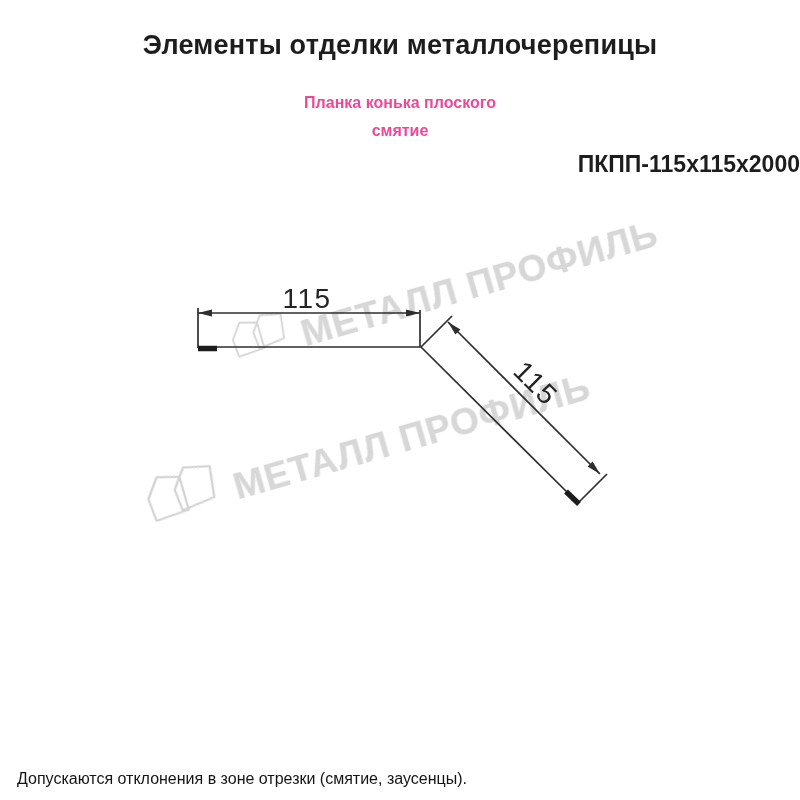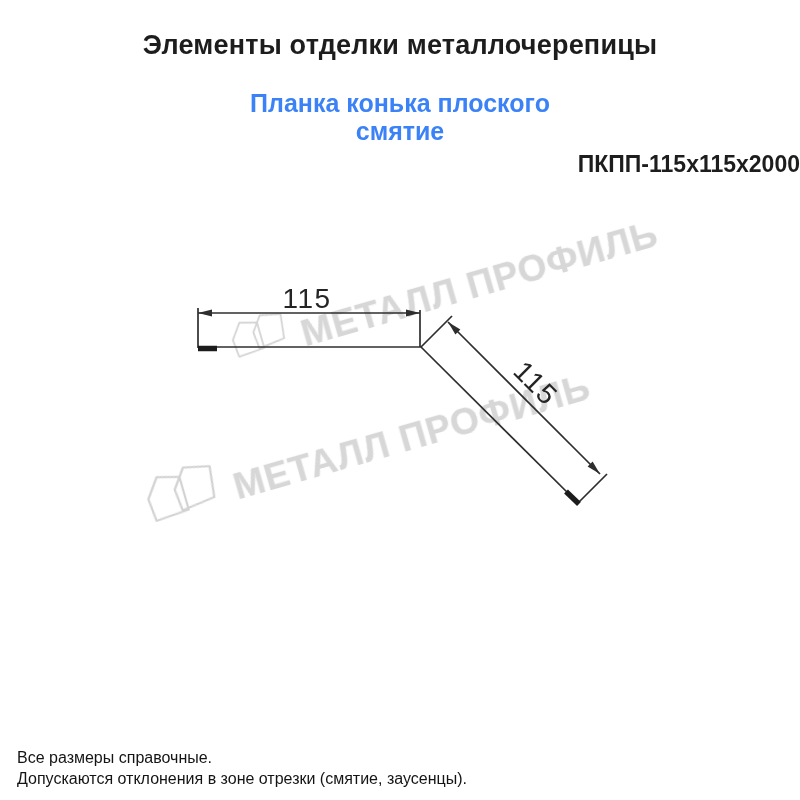--- a/index.html
+++ b/index.html
@@ -3,21 +3,21 @@
 <meta charset="utf-8">
 <style>
   html,body{margin:0;padding:0;background:#fff;}
   #page{position:relative;width:800px;height:800px;background:#fff;overflow:hidden;
         font-family:"Liberation Sans","DejaVu Sans",sans-serif;color:#1d1d1d;}
 
   
   .title{position:absolute;left:0;right:0;top:30px;text-align:center;
          font-size:27px;font-weight:bold;letter-spacing:.2px;color:#1d1d1d;}
   .product-name{position:absolute;left:0;right:0;top:89px;text-align:center;
-         font-size:25px;line-height:28px;font-weight:bold;color:#3b82f6;}
+         font-size:16px;line-height:28px;font-weight:bold;color:#ec4899;}
   .product-code{position:absolute;left:0;right:0;top:151px;text-align:right;
          font-size:23px;font-weight:bold;color:#1d1d1d;}
 
   
   .wm{position:absolute;display:flex;align-items:flex-start;pointer-events:none;
       transform-origin:center center;filter:blur(.4px);}
   .wm-upper{left:224px;top:268px;width:392px;height:56px;transform:rotate(-16deg);}
   .wm-lower{left:136px;top:420px;width:412px;height:58px;transform:rotate(-16deg);}
   .wm-logo{flex:0 0 auto;margin-right:8px;}
   .wm-text{white-space:nowrap;font-weight:bold;color:#d7d7d7;letter-spacing:1px;
@@ -93,17 +93,16 @@
   <div class="layer-text">
     <div class="title">Элементы отделки металлочерепицы</div>
 
     <div class="product-name">
       <div>Планка конька плоского</div>
       <div>смятие</div>
     </div>
 
     <div class="product-code">ПКПП-115х115х2000</div>
 
-    <div class="footer footer-line1">Все размеры справочные.</div>
     <div class="footer footer-line2">Допускаются отклонения в зоне отрезки (смятие, заусенцы).</div>
   </div>
 
 </div>
 
 </body></html>

